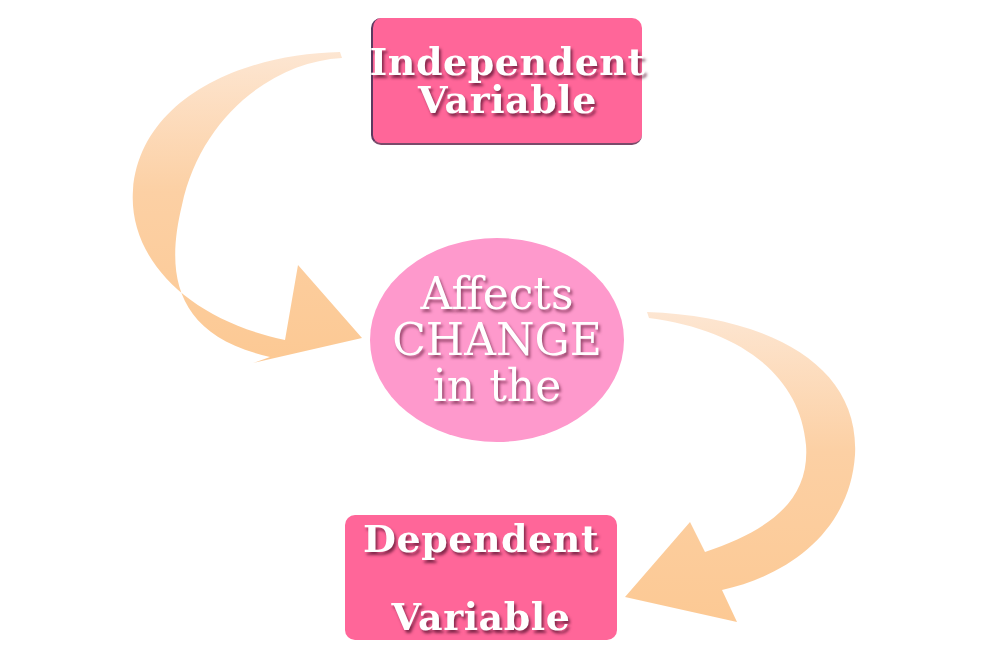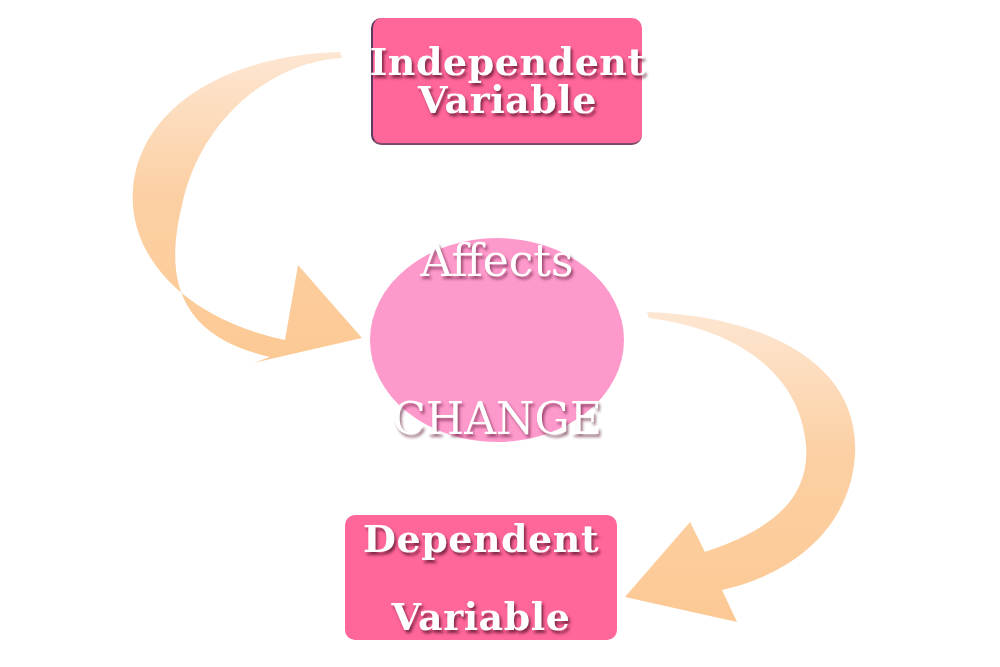--- a/index.html
+++ b/index.html
@@ -10,21 +10,21 @@
     background:#ff6699; border-radius:10px;
     font-family:"DejaVu Serif", serif; font-weight:bold; color:#ffffff;
     text-shadow: 2px 3px 3px rgba(90,20,50,0.75);
     line-height:1.0;
   }
   .box span { display:block; font-size:38px; letter-spacing:0.5px; }
   #box-top { left:371px; top:18px; width:271px; height:127px; border-left:2px solid #5a3a60; border-bottom:2px solid #7a4a6a; box-sizing:border-box; }
   #box-bottom { left:345px; top:515px; width:272px; height:125px;gap:40px; }
   #ellipse {
     position:absolute; left:370px; top:238px; width:254px; height:204px; border-radius:50%;
-    background:#fe99cc; display:flex; flex-direction:column; align-items:center; justify-content:space-between;
+    background:#fe99cc; display:flex; flex-direction:column; align-items:center; justify-content:center;
     font-family:"DejaVu Serif", serif; color:#ffffff; text-shadow: 2px 3px 3px rgba(90,20,50,0.6);
     line-height:1.05;
   }
   #ellipse span { display:block; font-size:44px; }
 </style>
 </head>
 <body>
 
 <div id="stage">
   <svg class="arrows" viewBox="0 0 1000 667">
@@ -63,19 +63,20 @@
   </svg>
 
   <div id="box-top" class="box">
     <span>Independent</span>
     <span>Variable</span>
   </div>
 
   <div id="ellipse">
     <span>Affects</span>
     <span>CHANGE</span>
+    <span>in the</span>
   </div>
 
   <div id="box-bottom" class="box">
     <span>Dependent</span>
     <span>Variable</span>
   </div>
 </div>
 
 </body></html>

